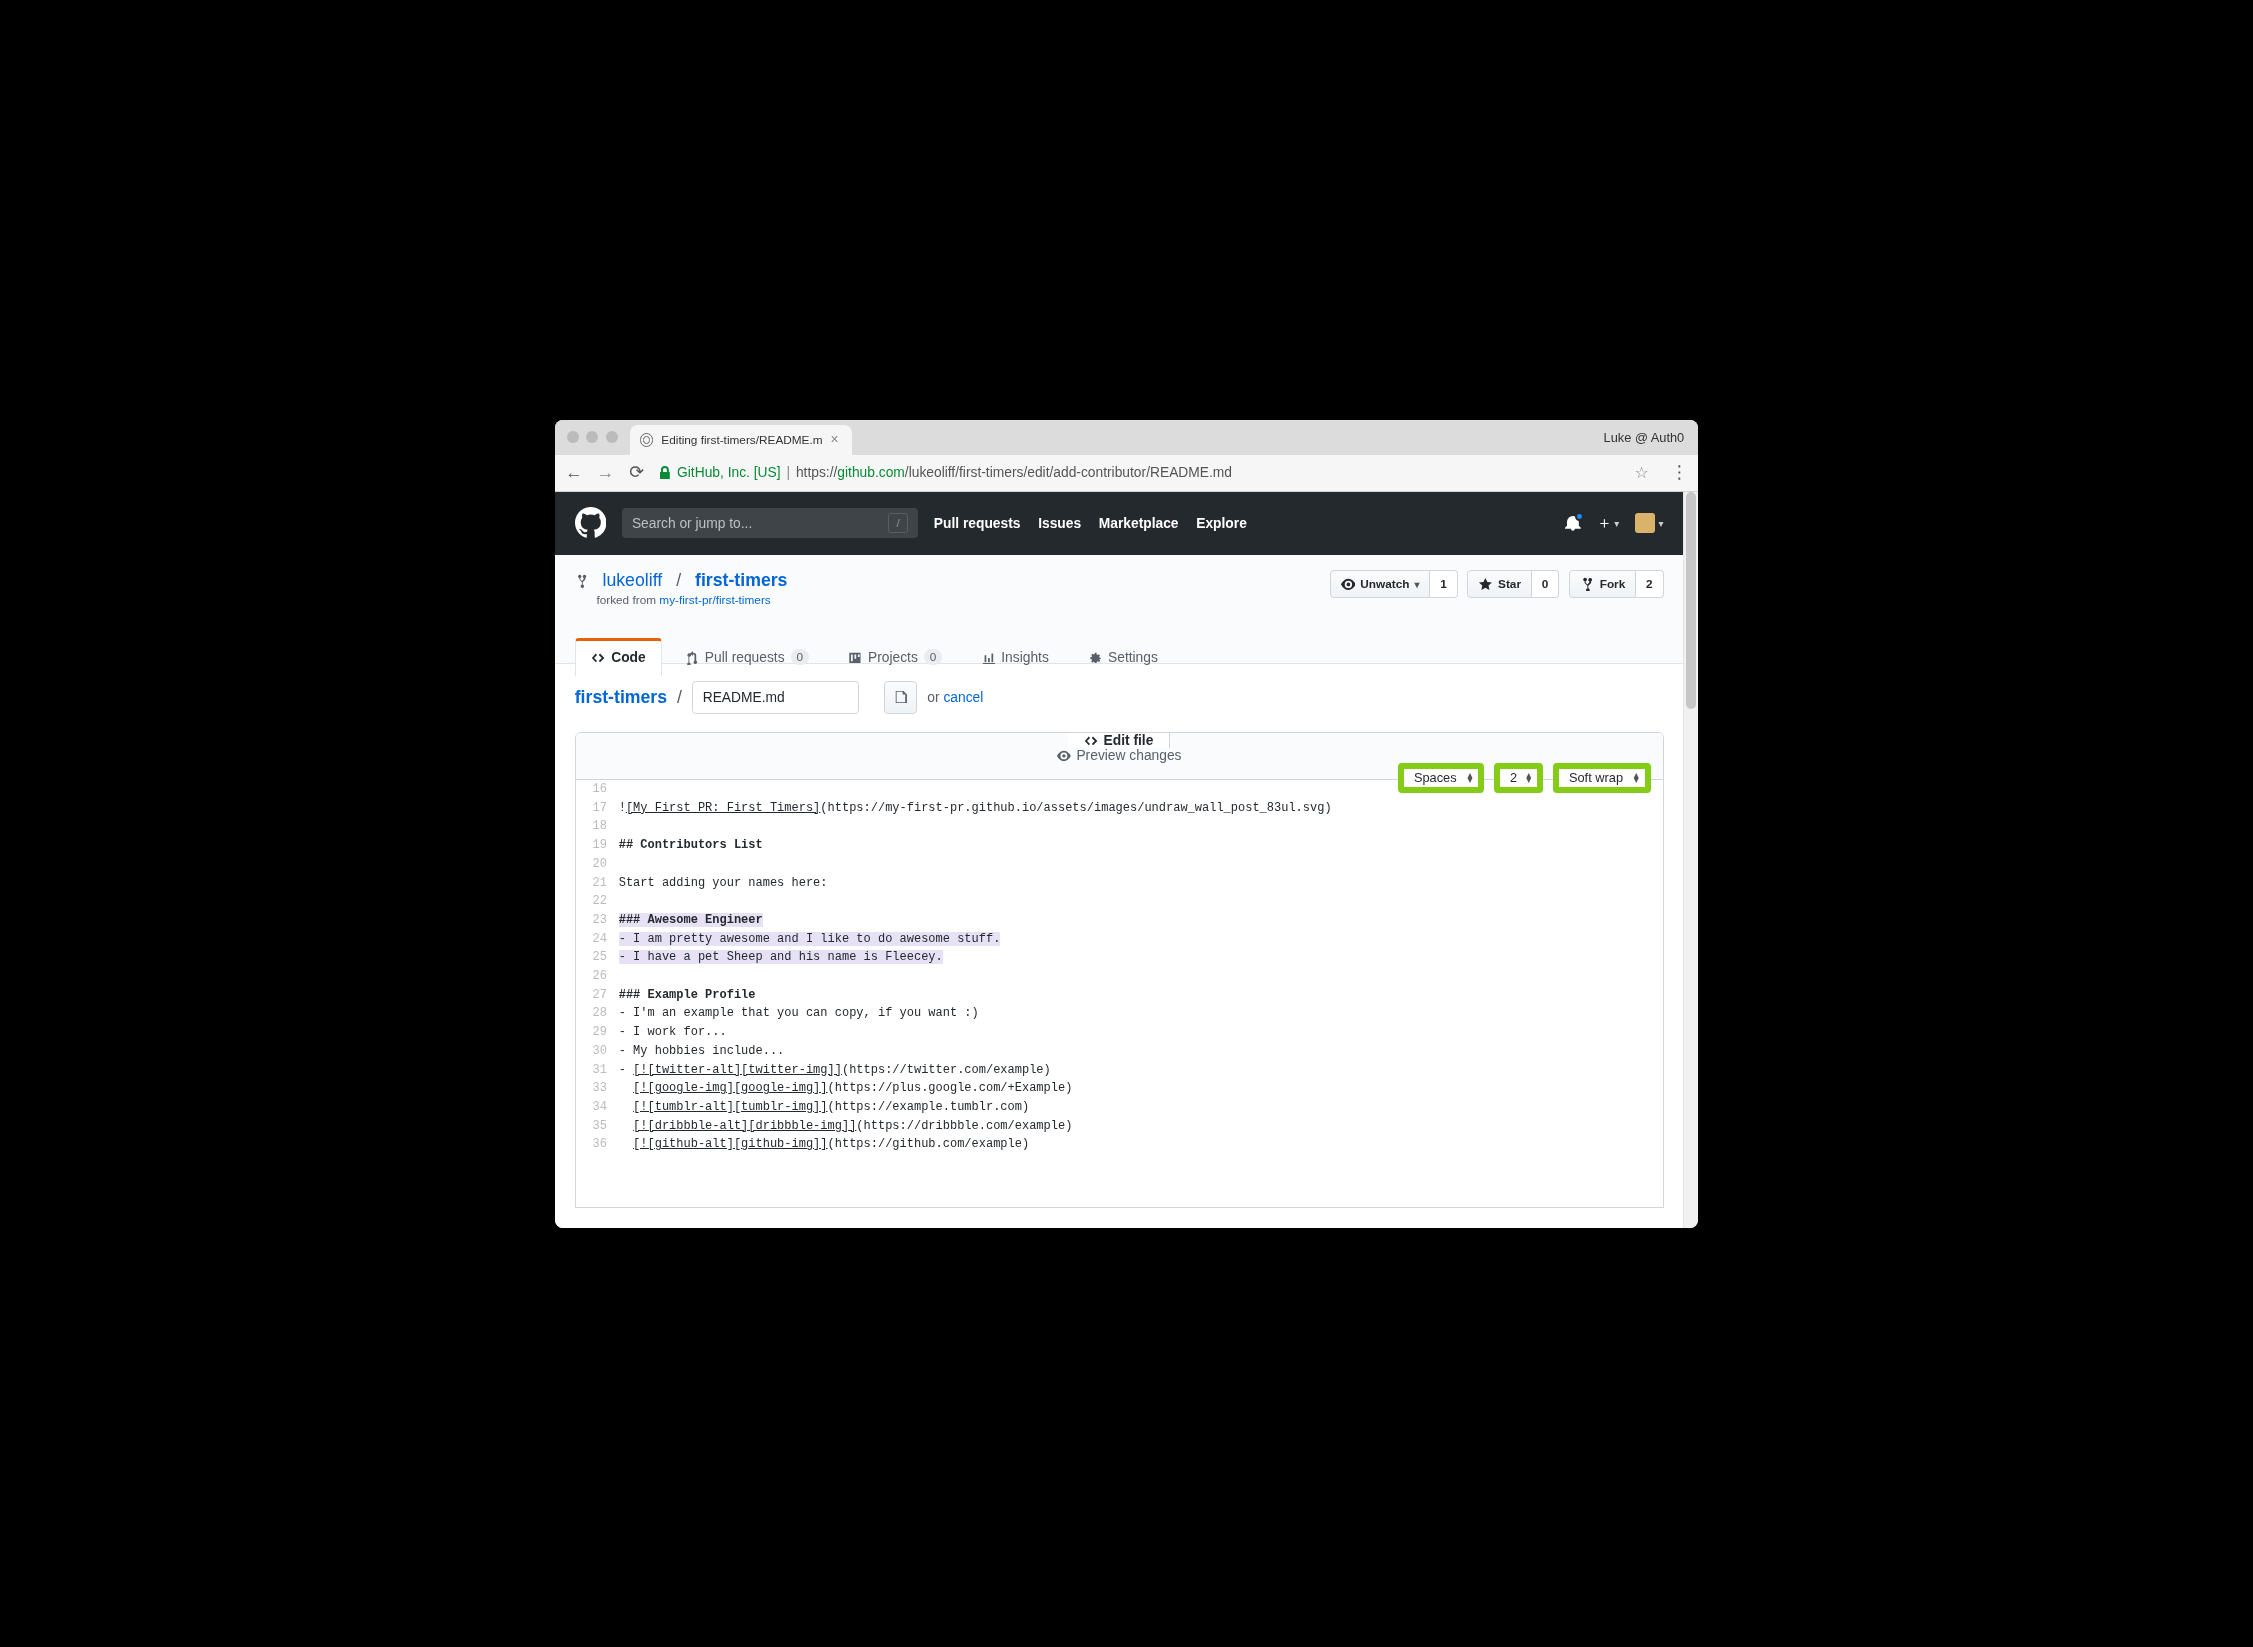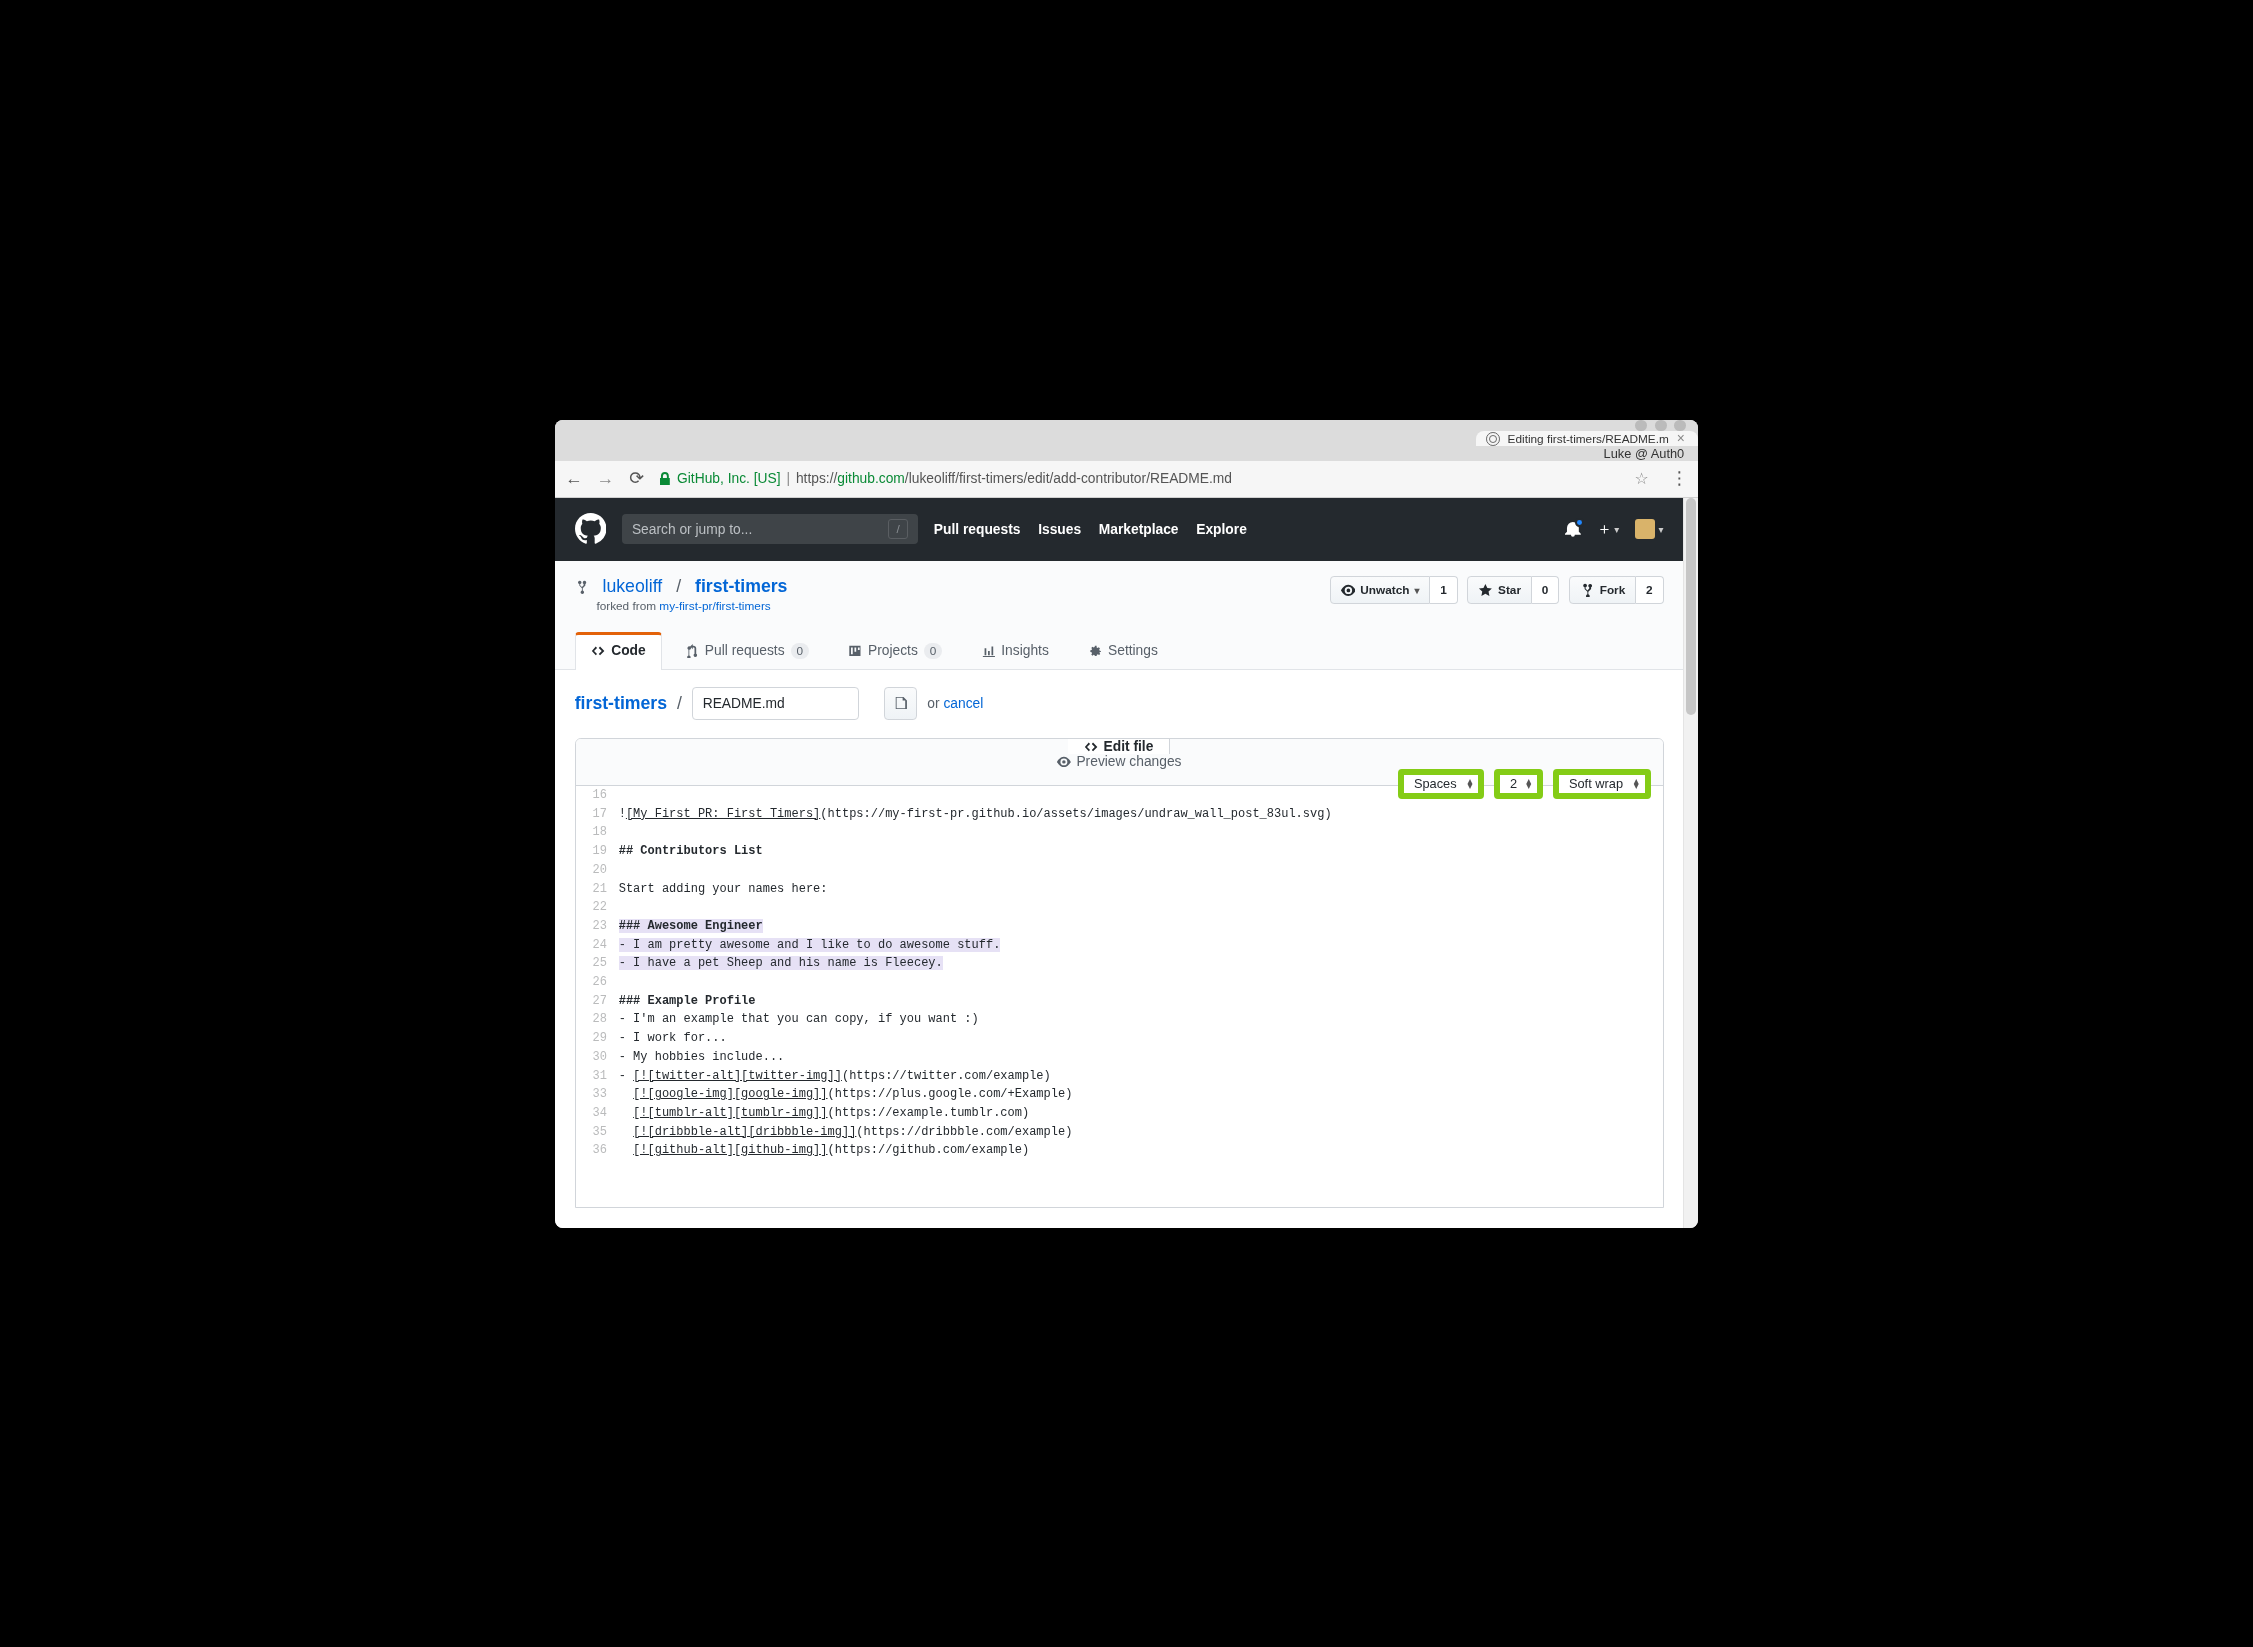--- a/index.html
+++ b/index.html
@@ -2,21 +2,21 @@
 <html><head>
 <meta charset="utf-8">
 <style>
   * { box-sizing: border-box; margin: 0; padding: 0; }
   html, body { height: 100%; }
   body { font-family: -apple-system, BlinkMacSystemFont, "Segoe UI", Helvetica, Arial, sans-serif; background:#000; }
   .stage { position:absolute; inset:0; background:#000; display:flex; align-items:center; justify-content:center; }
   .browser-window { width:1143px; height:808px; background:#f6f6f6; border-radius:7.9px; overflow:hidden; box-shadow:0 19.7px 59px rgba(0,0,0,.6); display:flex; flex-direction:column; }
 
   
-  .tabbar { height:41px; background:#dcdcdc; display:flex; align-items:flex-end; position:relative;flex-direction:column; }
+  .tabbar { height:35px; background:#dcdcdc; display:flex; align-items:flex-end; position:relative; }
   .traffic { display:flex; gap:7.9px; padding:0 11.8px; align-items:center; height:100%; }
   .dot { width:11.8px; height:11.8px; border-radius:50%; background:#bbb; }
   .tab { height:29.6px; background:#f6f6f6; border-top-left-radius:7.9px; border-top-right-radius:7.9px; display:flex; align-items:center; padding:0 9.9px 0 9.9px; font-size:11.8px; color:#333; gap:7.9px; min-width:222px; }
   .tab .favicon { width:13.8px; height:13.8px; border:1px solid #666; border-radius:50%; position:relative; }
   .tab .favicon::before { content:""; position:absolute; inset:2px; border:1px solid #666; border-radius:50%; }
   .tab .close { color:#888; font-size:13.8px; }
   .profile-name { margin-left:auto; padding:0 13.8px; font-size:12.8px; color:#333; align-self:center; }
 
   
   .addrbar { height:37px; background:#f6f6f6; border-bottom:1px solid #d0d0d0; display:flex; align-items:center; padding:0 9.9px; gap:13.8px; }
@@ -59,21 +59,21 @@
   .repo-title .name { font-weight:600; }
   .fork-line { font-size:11.8px; color:#586069; margin-top:2px; margin-left:21.7px; }
   .fork-line a { color:#0366d6; text-decoration:none; }
   .repo-actions { margin-left:auto; display:flex; gap:9.9px; }
   .btn-group { display:flex; }
   .btn { height:27.6px; border:1px solid #d1d5da; background:linear-gradient(#fafbfc,#eff3f6); font-size:11.8px; font-weight:600; color:#24292e; padding:0 9.9px; display:flex; align-items:center; gap:4.9px; }
   .btn:first-child { border-top-left-radius:3.9px; border-bottom-left-radius:3.9px; }
   .btn.count { background:#fff; border-left:none; border-top-right-radius:3.9px; border-bottom-right-radius:3.9px; font-weight:600; }
 
   .repo-tabs { display:flex; margin-top:17.7px; gap:5.9px; }
-  .repo-tab { padding:9.9px 15.8px 10.8px; font-size:13.8px; color:#586069; display:flex; align-items:center; gap:5.9px; border:1px solid transparent; border-bottom:none; position:relative; top:1px; }
+  .repo-tab { padding:9.9px 15.8px 10.8px; font-size:13.8px; color:#586069; display:flex; align-items:flex-end; gap:5.9px; border:1px solid transparent; border-bottom:none; position:relative; top:13px; }
   .repo-tab.active { background:#fff; border-color:#e1e4e8; border-top:3px solid #e36209; padding-top:7.9px; color:#24292e; font-weight:600; border-radius:3.9px 3.9px 0 0; }
   .counter { background:#eaecef; border-radius:9.9px; padding:1px 5.9px; font-size:11.8px; color:#586069; }
 
   
   .crumb-row { padding:17.7px 19.7px; display:flex; align-items:center; gap:9.9px; }
   .crumb { font-size:17.7px; color:#0366d6; font-weight:600; }
   .crumb-sep { font-size:17.7px; color:#586069; }
   .filename-input { height:33px; border:1px solid #d1d5da; border-radius:3.9px; padding:0 9.9px; font-size:13.8px; width:167px; color:#24292e; }
   .clip-btn { width:33px; height:33px; border:1px solid #d1d5da; border-radius:3.9px; background:linear-gradient(#fafbfc,#eff3f6); display:flex; align-items:center; justify-content:center; color:#586069; }
   .or-cancel { font-size:13.8px; color:#586069; }

